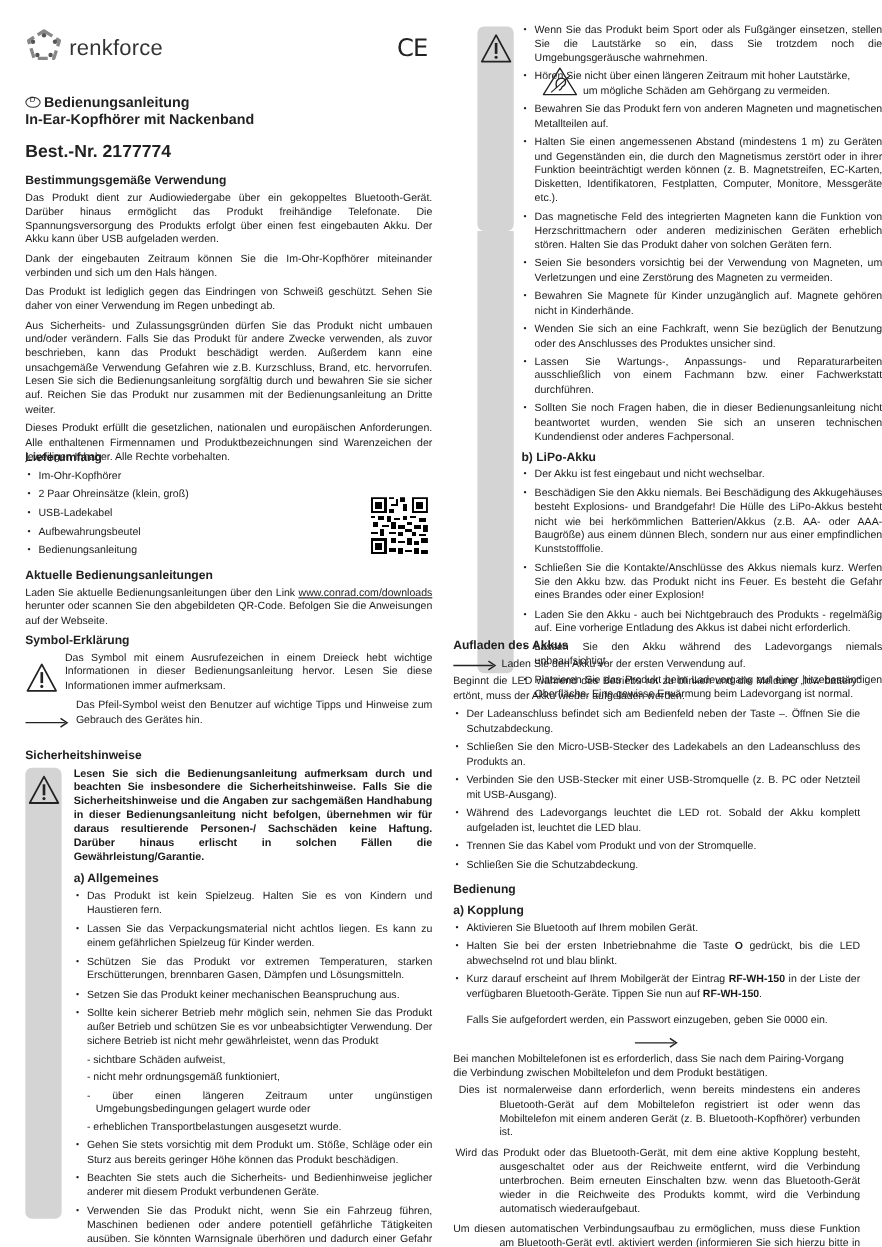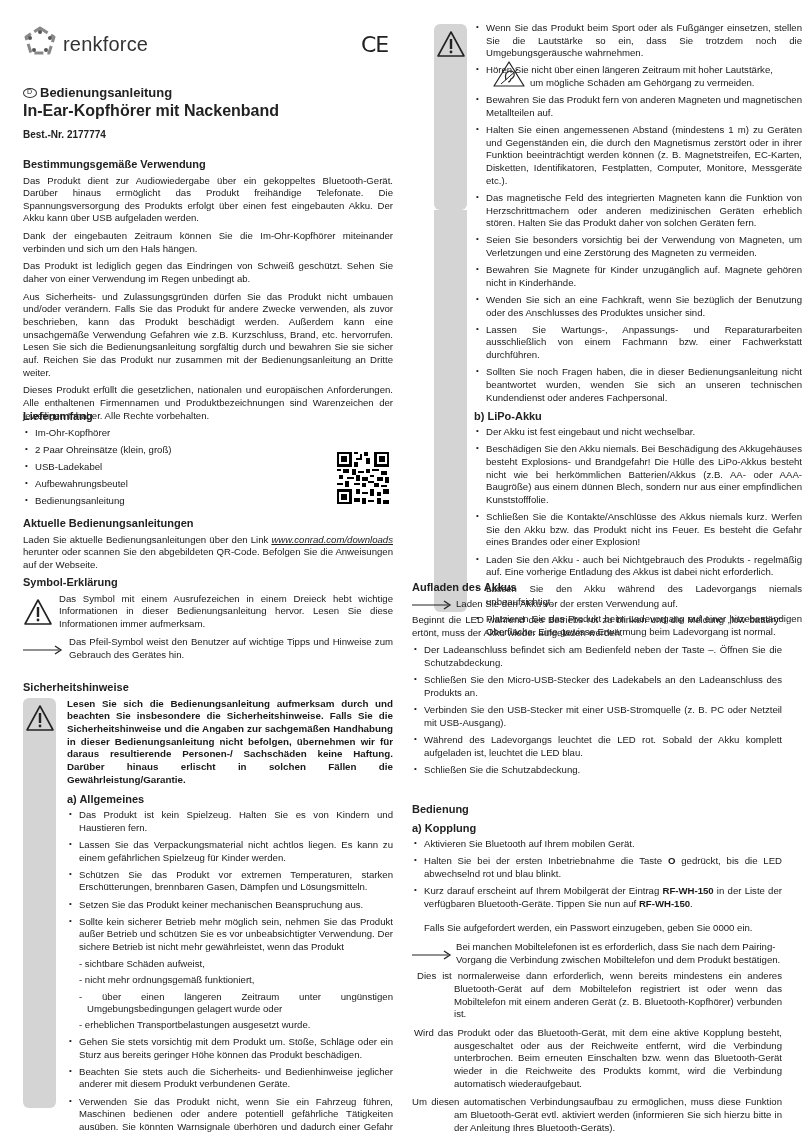--- a/index.html
+++ b/index.html
@@ -11,46 +11,46 @@
 
   
   .logo { position: absolute; left: 23px; top: 25px; display: flex; align-items: flex-end; gap: 6px; }
   .logo-mark { width: 34px; height: 32px; }
   .logo-text { font-size: 20px; color: #333; letter-spacing: 0.2px; }
   .ce-mark { position: absolute; left: 361px; top: 30px; font-size: 22px; color: #222; letter-spacing: -1px; font-family: "DejaVu Sans", sans-serif; }
 
   .doc-type { position: absolute; left: 23px; top: 84px; font-size: 13px; font-weight: bold; color: #222; display: flex; align-items: center; gap: 3px; }
   .lang-icon { display: inline-block; width: 12px; height: 8px; border: 1px solid #333; border-radius: 50%; position: relative; }
   .lang-icon::after { content: "D"; position: absolute; left: 3px; top: -2px; font-size: 7px; font-weight: normal; }
-  .doc-title { position: absolute; left: 23px; top: 100px; font-size: 16px; font-weight: bold; color: #222; }
-  .order-no { position: absolute; left: 23px; top: 128px; font-size: 10px; font-weight: bold; color: #222; }
+  .doc-title { position: absolute; left: 23px; top: 100px; font-size: 13px; font-weight: bold; color: #222; }
+  .order-no { position: absolute; left: 23px; top: 128px; font-size: 16px; font-weight: bold; color: #222; }
 
   h2 { font-size: 11px; font-weight: bold; margin: 0 0 3px 0; color: #222; }
   h3 { font-size: 11px; font-weight: bold; margin: 4px 0 3px 0; color: #222; }
   p { margin: 0 0 5px 0; text-align: justify; }
   .blk { position: absolute; }
 
   ul.bul { list-style: none; margin: 0; padding: 0; }
   ul.bul li { position: relative; padding-left: 12px; margin-bottom: 4.5px; text-align: justify; }
   ul.bul li::before { content: "\2022"; position: absolute; left: 2px; top: 0; font-size: 8px; }
   ul.dash { list-style: none; margin: 0 0 4px 12px; padding: 0; }
   ul.dash li { margin-bottom: 3.5px; padding-left: 8px; text-indent: -8px; text-align: justify; }
 
-  .sym-row { display: flex; align-items: center; gap: 6px; margin-bottom: 6px; }
+  .sym-row { display: flex; align-items: flex-end; gap: 6px; margin-bottom: 6px; }
   .warn-tri { width: 30px; height: 28px; flex-shrink: 0; }
   .arrow-svg { width: 40px; height: 10px; flex-shrink: 0; margin-top: 2px; }
 
   .safety-box { position: relative; }
   .gray-bar { position: absolute; left: 0; top: 0; width: 33px; background: #d4d4d4; border-radius: 6px; }
   .gray-bar .warn-tri { position: absolute; left: 2px; top: 6px; }
   .safety-body { margin-left: 44px; }
   .bold-p { font-weight: bold; font-size: 9.8px; line-height: 1.3; }
 
   .qr { position: absolute; left: 337px; top: 452px; width: 52px; height: 52px; }
-  a.link { color: #1a1a1a; text-decoration: underline; font-style: italic; }
+  a.link { color: #1a1a1a; text-decoration: underline; }
   b { font-weight: bold; }
 
   .ear-tri { display: inline-block; width: 34px; height: 28px; vertical-align: middle; position: absolute; left: 18px; top: -4px; }
   .arrow-line { display: flex; align-items: center; gap: 4px; margin-bottom: 4px; }
   .indent-block { padding-left: 35px; text-indent: -35px; margin-bottom: 6px; text-align: justify; }
 </style>
 </head>
 <body>
 
 <div class="logo">
@@ -257,35 +257,36 @@
         <path d="M32 1 L38 5 L32 9" fill="none" stroke="#222" stroke-width="1.3"></path>
     </svg>
     <span>Laden Sie den Akku vor der ersten Verwendung auf.</span>
   </div>
   <p>Beginnt die LED während des Betriebs rot zu blinken und die Meldung „low battery“ ertönt, muss der Akku wieder aufgeladen werden.</p>
   <ul class="bul">
     <li>Der Ladeanschluss befindet sich am Bedienfeld neben der Taste –. Öffnen Sie die Schutzabdeckung.</li>
     <li>Schließen Sie den Micro-USB-Stecker des Ladekabels an den Ladeanschluss des Produkts an.</li>
     <li>Verbinden Sie den USB-Stecker mit einer USB-Stromquelle (z. B. PC oder Netzteil mit USB-Ausgang).</li>
     <li>Während des Ladevorgangs leuchtet die LED rot. Sobald der Akku komplett aufgeladen ist, leuchtet die LED blau.</li>
+    <li>Trennen Sie das Kabel vom Produkt und von der Stromquelle.</li>
     <li>Schließen Sie die Schutzabdeckung.</li>
   </ul>
 </div>
 
 <div class="blk" style="left:412px; top:802px; width:370px;">
   <h2>Bedienung</h2>
   <h3>a) Kopplung</h3>
   <ul class="bul">
     <li>Aktivieren Sie Bluetooth auf Ihrem mobilen Gerät.</li>
     <li><span>Halten Sie bei der ersten Inbetriebnahme die Taste </span><b>O</b><span> gedrückt, bis die LED abwechselnd rot und blau blinkt.</span></li>
     <li><span>Kurz darauf erscheint auf Ihrem Mobilgerät der Eintrag </span><b>RF-WH-150</b><span> in der Liste der verfügbaren Bluetooth-Geräte. Tippen Sie nun auf </span><b>RF-WH-150</b><span>.</span>
       <div style="margin-top:12px;">Falls Sie aufgefordert werden, ein Passwort einzugeben, geben Sie 0000 ein.</div>
     </li>
   </ul>
-  <div class="arrow-line" style="margin-top:6px;">
+  <div class="arrow-line" style="margin-top:6px;flex-direction:column;">
     <svg class="arrow-svg" viewBox="0 0 40 10">
       <line x1="0" y1="5" x2="36" y2="5" stroke="#222" stroke-width="1.2"></line>
         <path d="M32 1 L38 5 L32 9" fill="none" stroke="#222" stroke-width="1.3"></path>
     </svg>
     <span>Bei manchen Mobiltelefonen ist es erforderlich, dass Sie nach dem Pairing-Vorgang die Verbindung zwischen Mobiltelefon und dem Produkt bestätigen.</span>
   </div>
   <div class="indent-block" style="padding-left:42px; text-indent:-37px;">Dies ist normalerweise dann erforderlich, wenn bereits mindestens ein anderes Bluetooth-Gerät auf dem Mobiltelefon registriert ist oder wenn das Mobiltelefon mit einem anderen Gerät (z. B. Bluetooth-Kopfhörer) verbunden ist.</div>
   <div class="indent-block" style="padding-left:42px; text-indent:-40px;">Wird das Produkt oder das Bluetooth-Gerät, mit dem eine aktive Kopplung besteht, ausgeschaltet oder aus der Reichweite entfernt, wird die Verbindung unterbrochen. Beim erneuten Einschalten bzw. wenn das Bluetooth-Gerät wieder in die Reichweite des Produkts kommt, wird die Verbindung automatisch wiederaufgebaut.</div>
   <div class="indent-block" style="padding-left:42px; text-indent:-42px;">Um diesen automatischen Verbindungsaufbau zu ermöglichen, muss diese Funktion am Bluetooth-Gerät evtl. aktiviert werden (informieren Sie sich hierzu bitte in der Anleitung Ihres Bluetooth-Geräts).</div>
 </div>

